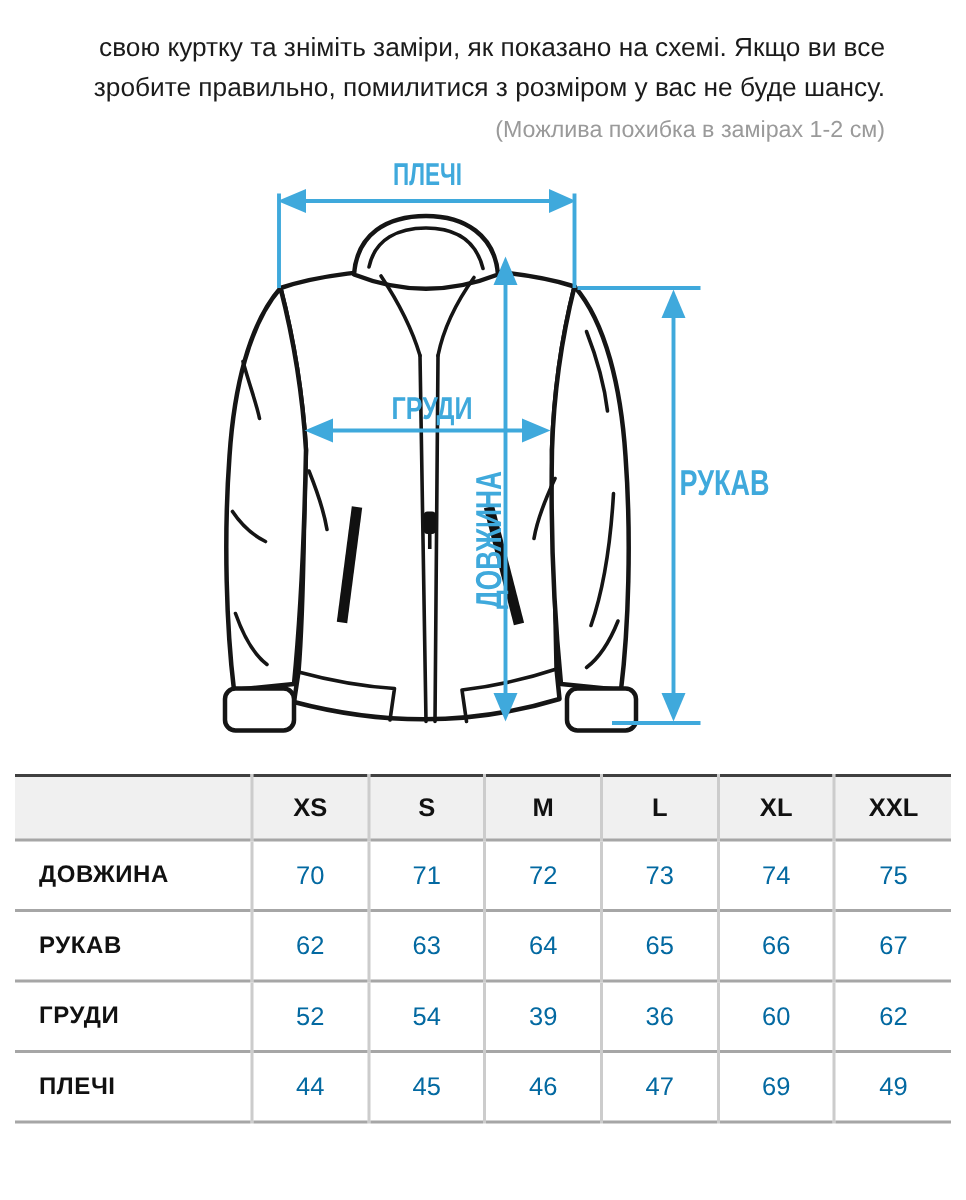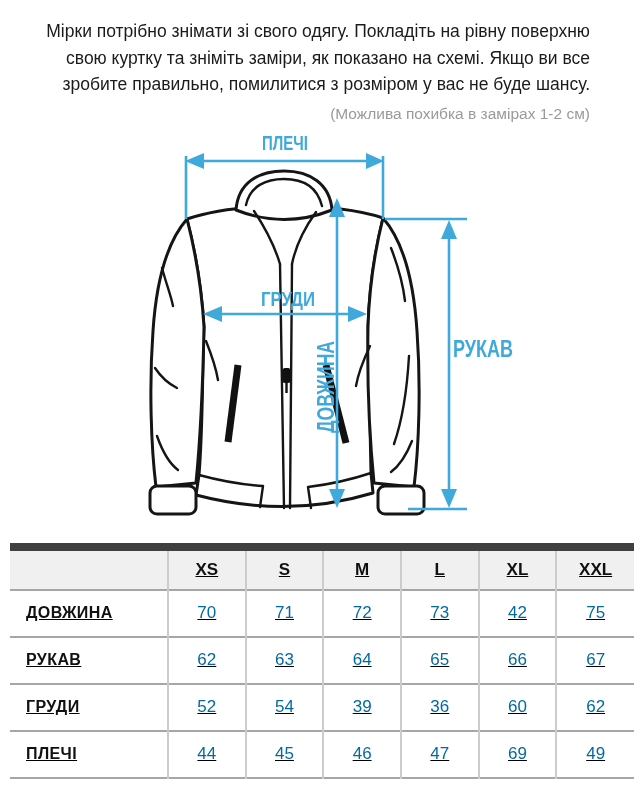--- a/index.html
+++ b/index.html
@@ -8,38 +8,37 @@
   .intro { margin:18px 54px 0 40px; text-align:right; color:#1b1b1b;
            font-size:17.5px; line-height:26.5px; font-weight:400; }
   .intro div { white-space:nowrap; }
   .note { margin:5px 54px 0 0; text-align:right; color:#9a9a9a;
           font-size:15.5px; line-height:21px;padding-left:29px; }
   .diagram-wrap { margin-top:2px; }
   svg { display:block; }
   svg text { font-family:"Liberation Sans", sans-serif; font-weight:bold; }
 
   table.sizes { margin:0 10px; width:624px; border-collapse:collapse;
-                table-layout:fixed; border-top:8px solid #404040;
-                border-bottom:2px solid #a6a6a6;text-decoration:underline; }
+                table-layout:fixed; border-top:2px solid #404040;
+                border-bottom:2px solid #a6a6a6; }
   table.sizes tr { border-bottom:2px solid #a6a6a6; }
   table.sizes th, table.sizes td { border-left:2px solid #cccccc; }
   table.sizes .first { border-left:none; }
   table.sizes thead th { background:#f0f0f0; height:43px; font-size:17px;
                          font-weight:bold; color:#111; text-align:center; }
   table.sizes tbody th { height:47px; text-align:left; padding-left:16px;
                          font-size:16px; font-weight:bold; color:#111;
                          letter-spacing:.4px; }
   table.sizes tbody td { text-align:center; font-size:17px; font-weight:400;
                          color:#0369a1; }
 </style>
 </head>
 <body>
 
 <div class="intro">
-  <div>Мірки потрібно знімати зі свого одягу. Покладіть на рівну поверхню</div>
   <div>свою куртку та зніміть заміри, як показано на схемі. Якщо ви все</div>
   <div>зробите правильно, помилитися з розміром у вас не буде шансу.</div>
 </div>
 <div class="note">(Можлива похибка в замірах 1-2 см)</div>
 
 <div class="diagram-wrap" style="color: rgb(63, 169, 220);">
 <svg width="644" height="417" viewBox="0 130 644 417">
 
   <g stroke="#151515" stroke-width="3" fill="#ffffff" stroke-linejoin="round" stroke-linecap="round">
 
@@ -155,21 +154,21 @@
       <th>XXL</th>
     </tr>
   </thead>
   <tbody>
     <tr>
       <th class="first">ДОВЖИНА</th>
       <td>70</td>
       <td>71</td>
       <td>72</td>
       <td>73</td>
-      <td>42</td>
+      <td>74</td>
       <td>75</td>
     </tr>
     <tr>
       <th class="first">РУКАВ</th>
       <td>62</td>
       <td>63</td>
       <td>64</td>
       <td>65</td>
       <td>66</td>
       <td>67</td>

